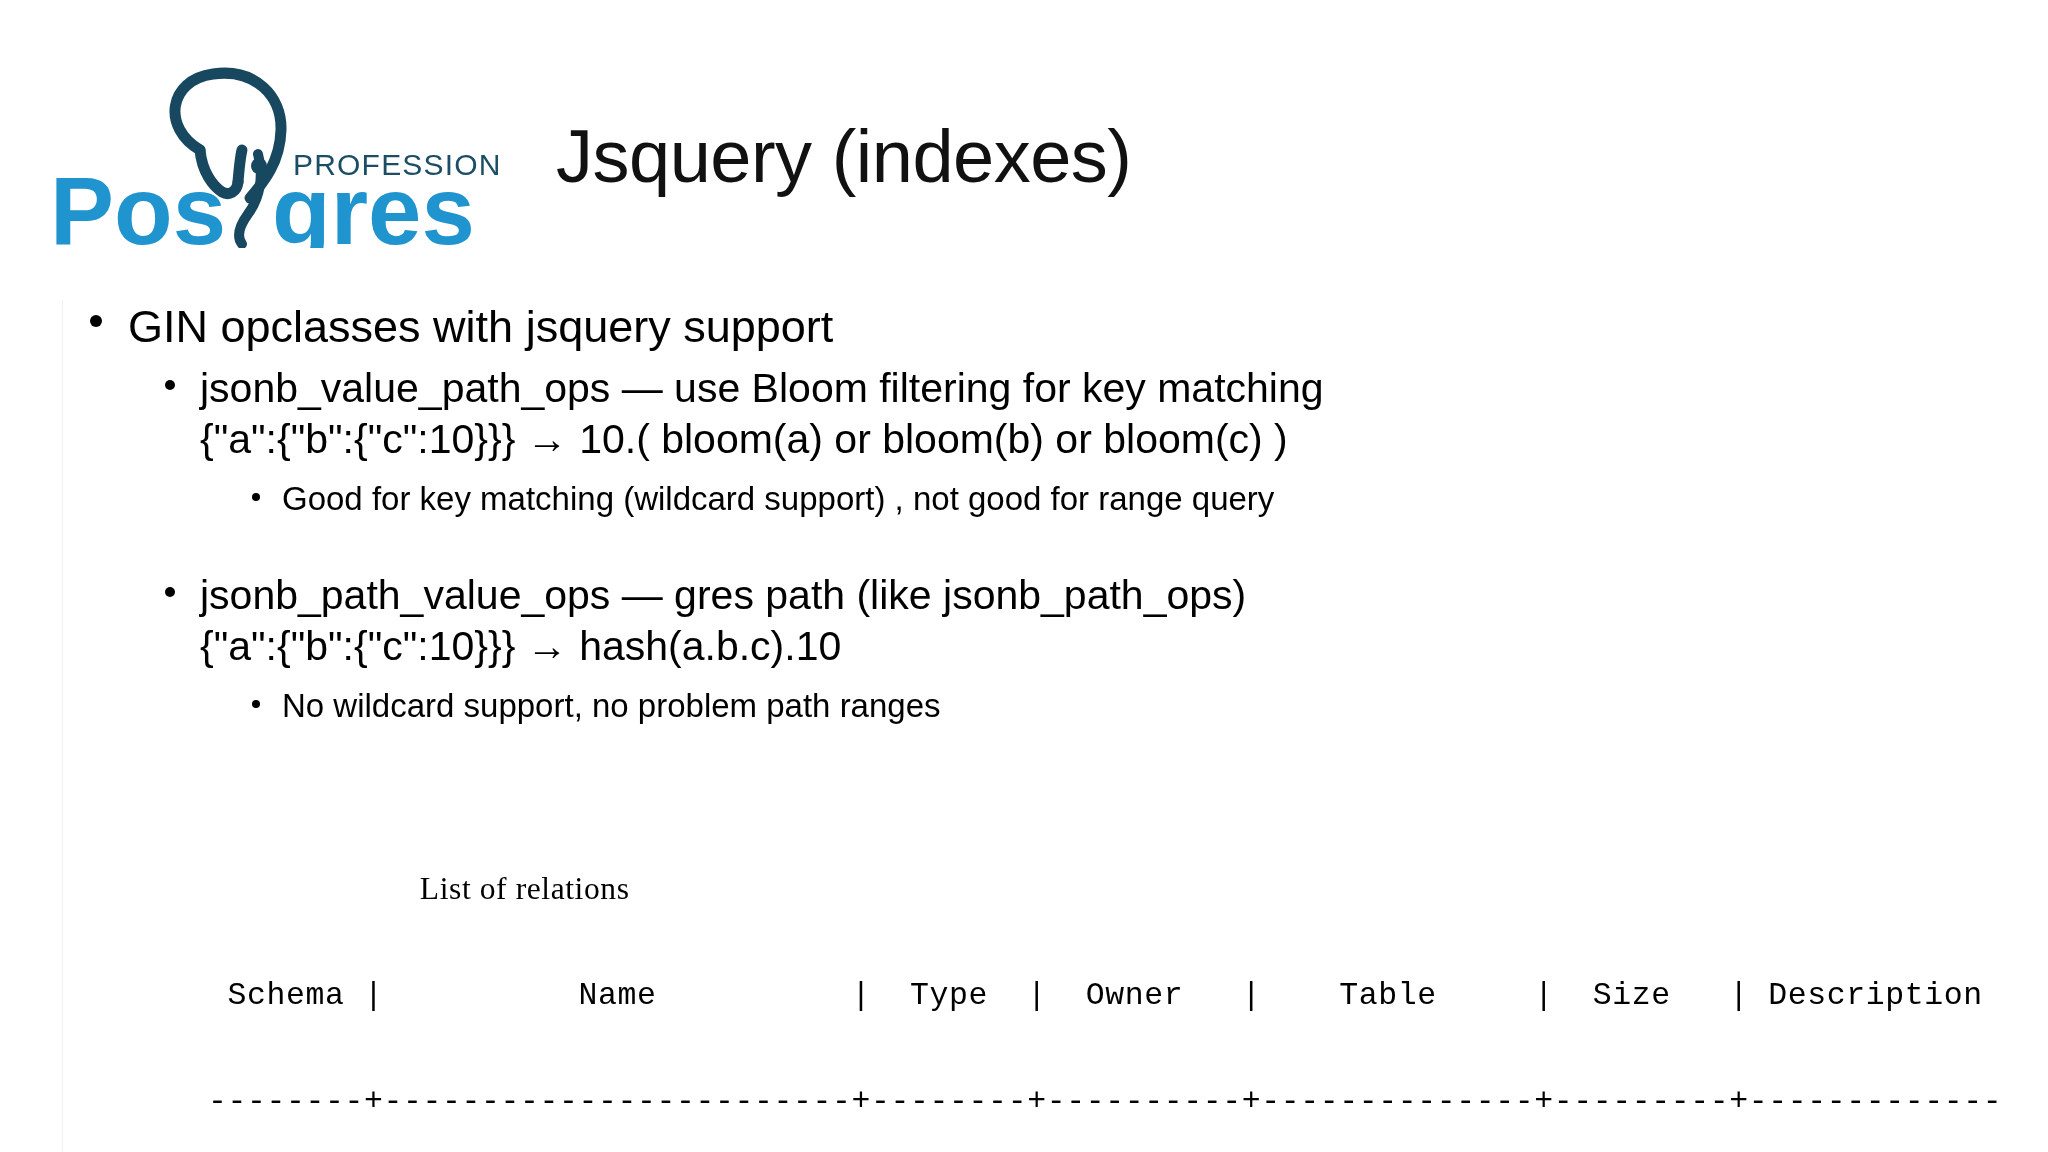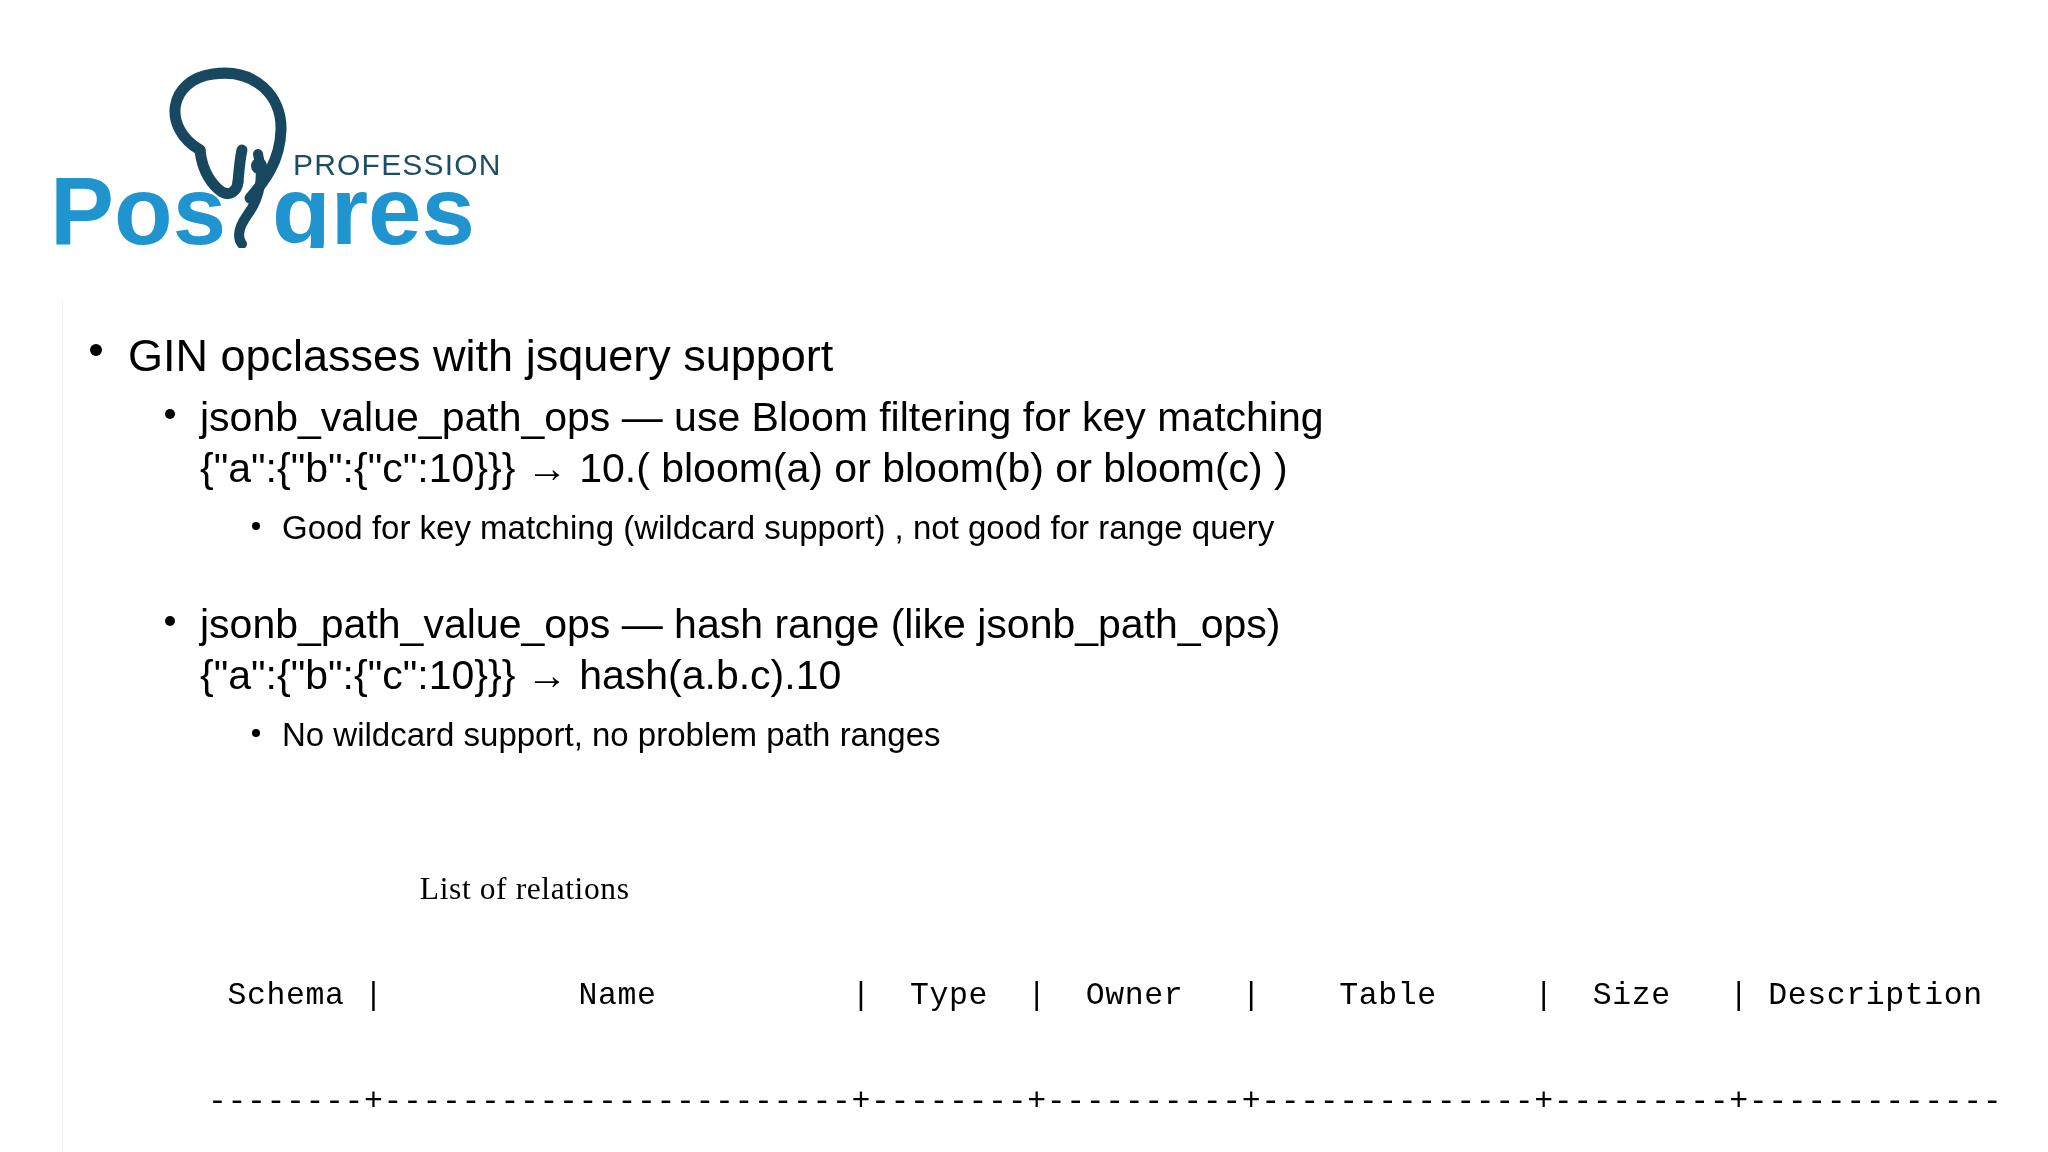--- a/index.html
+++ b/index.html
@@ -63,21 +63,20 @@
   .content {
     position: absolute;
     left: 0;
     top: 300px;
     width: 2048px;
   }
 
   .bullet {
     position: relative;
     display: block;
-    margin-top: 29px;
   }
   .bullet .dot {
     position: absolute;
     font-size: 1em;
     line-height: 1;
     color: #000;
   }
   .btext { display: block; }
 
   
@@ -171,20 +170,21 @@
 
       <circle cx="209" cy="108" r="8" fill="#18485f"></circle>
 
       <text x="243" y="117" font-family="'Liberation Sans', sans-serif" font-size="30" letter-spacing="1.2" fill="#1b4e66">PROFESSIONAL</text>
 
       <text x="0" y="186" font-family="'Liberation Sans', sans-serif" font-size="96" font-weight="bold" fill="#1f94cf">Pos</text>
       <text x="222" y="186" font-family="'Liberation Sans', sans-serif" font-size="96" font-weight="bold" fill="#1f94cf">gres</text>
     </svg>
   </div>
 
+  <div class="slide-title">Jsquery (indexes)</div>
 </div>
 
 <div class="content">
 
   <div class="bullet lvl1">
     <span class="dot"></span>
     <span class="btext">GIN opclasses with jsquery support</span>
   </div>
 
   <div class="bullet lvl2">
@@ -195,21 +195,21 @@
 
   <div class="bullet lvl3">
     <span class="dot"></span>
     <span class="btext">Good for key matching (wildcard support) , not good for  range query</span>
   </div>
 
   <div class="gap"></div>
 
   <div class="bullet lvl2">
     <span class="dot"></span>
-    <span class="btext">jsonb_path_value_ops — hash range (like jsonb_path_ops)</span>
+    <span class="btext">jsonb_path_value_ops — gres path (like jsonb_path_ops)</span>
     <span class="btext mono-arrow">{"a":{"b":{"c":10}}} → hash(a.b.c).10</span>
   </div>
 
   <div class="bullet lvl3">
     <span class="dot"></span>
     <span class="btext">No wildcard support, no problem path ranges</span>
   </div>
 
 </div>
 

